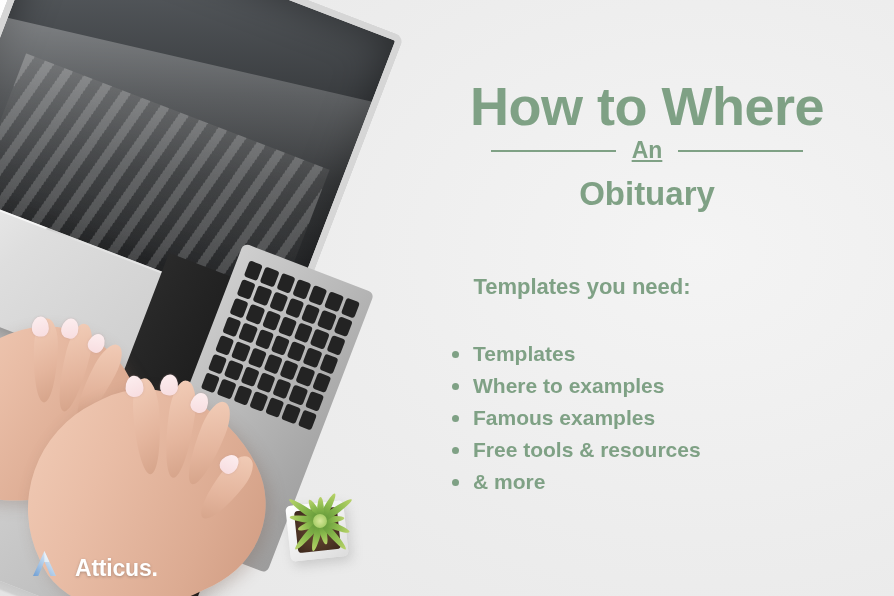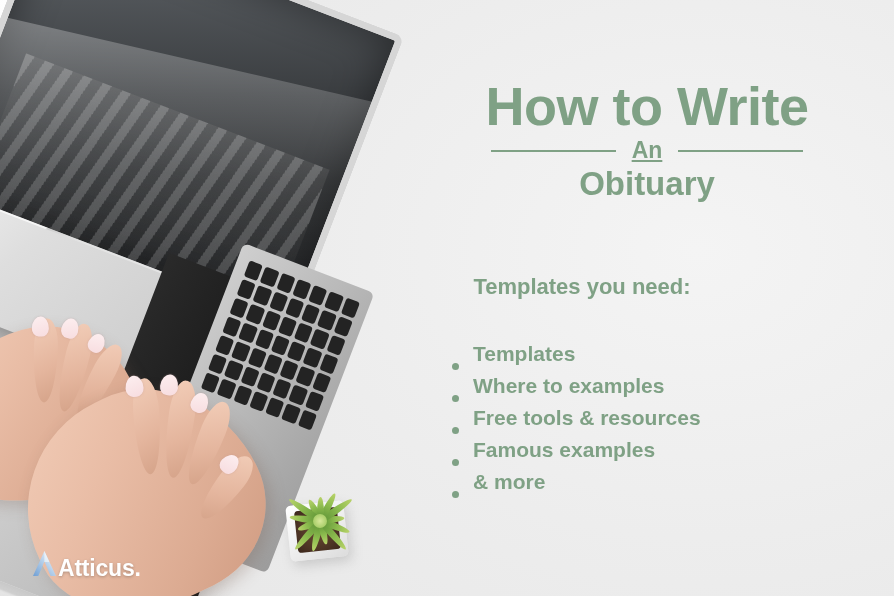--- a/index.html
+++ b/index.html
@@ -206,53 +206,53 @@
   }
   .subrow {
     position:absolute; left:0; top:139px; width:494px;
     display:flex; align-items:center; justify-content:center; gap:16px;
   }
   .rule { height:2px; width:125px; background:#7fa185; }
   .an {
     font-size:23px; font-weight:700; color:#7fa185; line-height:1;text-decoration:underline;
   }
   .title2 {
-    position:absolute; left:0; top:167px; width:494px;
+    position:absolute; left:0; top:177px; width:494px;
     text-align:center;
     font-size:33px; font-weight:700; color:#7fa185; line-height:1;
   }
   .lead {
     position:absolute; left:0; top:276px; width:364px;
     text-align:center;
     font-size:22px; font-weight:700; color:#7fa185; line-height:1;
   }
   .bullets {
     position:absolute; left:52px; top:338px;
     list-style:none;
   }
   .bullets li {
-    display:flex; align-items:flex-end; gap:14px;
+    display:flex; align-items:center; gap:14px;
     font-size:21px; font-weight:700; color:#7fa185;
     height:32px; line-height:32px;
   }
   .bullets li .dot {
     width:7px; height:7px; border-radius:50%;
     background:#7fa185; flex:none;
   }
 
   
   .logo {
     position:absolute; left:33px; top:551px;
     display:flex; align-items:baseline;
   }
   .logo svg { display:block; }
   .logo-word {
     font-size:23px; font-weight:700; color:#ffffff;
     letter-spacing:-.2px; line-height:1;
-    margin-left:1px;
+    margin-left:18px;
     text-shadow:0 1px 3px rgba(0,0,0,.25);
   }
   .logo-dot { color:#ffffff; font-size:23px; font-weight:700; }
 </style>
 </head>
 <body>
 
 <div id="canvas">
 
   <div class="photo">
@@ -420,21 +420,21 @@
         <div class="leaf" style="height: 22px; top: 12px; transform: rotate(83.0769deg) translateY(-2px); transform-origin: 50% 22px;"></div>
         <div class="leaf" style="height: 36px; top: -2px; transform: rotate(55.3846deg) translateY(-2px); transform-origin: 50% 36px;"></div>
         <div class="leaf" style="height: 29px; top: 5px; transform: rotate(27.6923deg) translateY(-2px); transform-origin: 50% 29px;"></div>
         <div class="leaf" style="height: 22px; top: 12px; transform: rotate(0deg) translateY(-2px); transform-origin: 50% 22px;"></div>
       <div class="succ-core"></div>
     </div>
   </div>
 
   <div class="content">
 
-    <div class="title">How to Write</div>
+    <div class="title">How to Where</div>
 
     <div class="subrow">
       <span class="rule"></span>
       <span class="an">An</span>
       <span class="rule"></span>
     </div>
 
     <div class="title2">Obituary</div>
 
     <div class="lead">Templates you need:</div>
@@ -443,25 +443,25 @@
         <li>
           <span class="dot"></span>
           <span>Templates</span>
         </li>
         <li>
           <span class="dot"></span>
           <span>Where to examples</span>
         </li>
         <li>
           <span class="dot"></span>
-          <span>Free tools &amp; resources</span>
+          <span>Famous examples</span>
         </li>
         <li>
           <span class="dot"></span>
-          <span>Famous examples</span>
+          <span>Free tools &amp; resources</span>
         </li>
         <li>
           <span class="dot"></span>
           <span>&amp; more</span>
         </li>
       </ul>
   </div>
 
   <div class="logo">
     <svg width="24" height="25" viewBox="0 0 24 25" aria-hidden="true">

